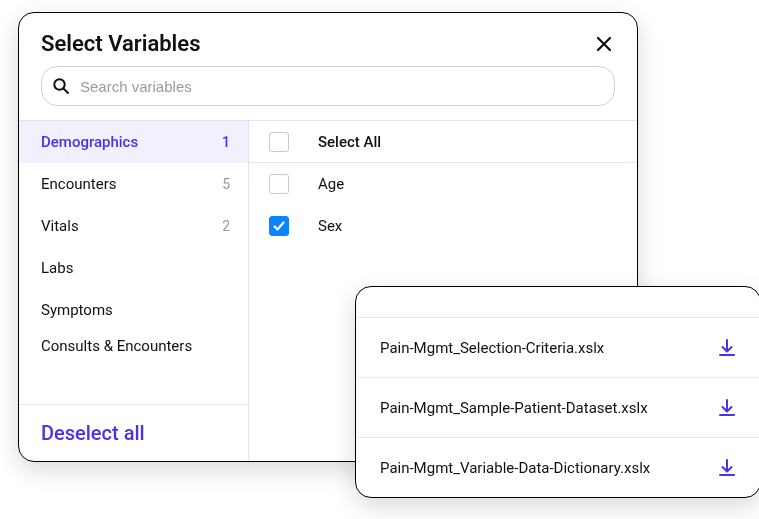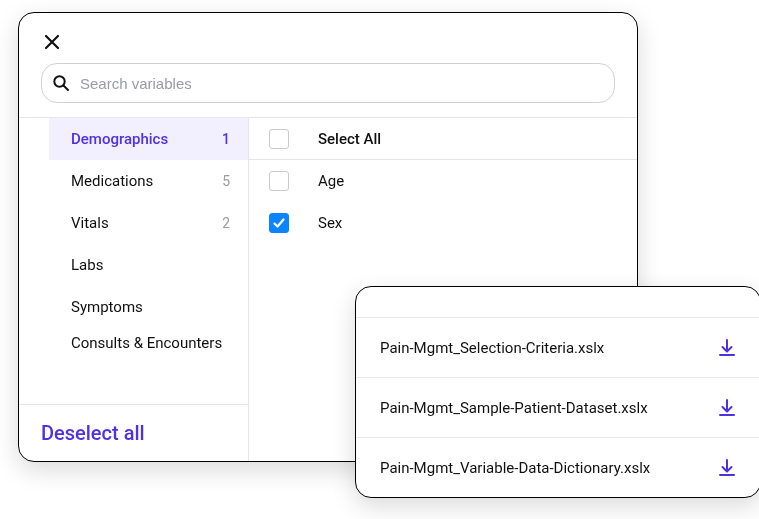--- a/index.html
+++ b/index.html
@@ -76,21 +76,20 @@
     width: 230px;
     border-right: 1px solid #e4e4ec;
     border-top: 1px solid #e4e4ec;
     display: flex;
     flex-direction: column;
     overflow: hidden;
   }
   .sidebar-list {
     flex: 1;
     overflow: hidden;
-    padding-left: 30px;
   }
   .sidebar-item {
     display: flex;
     align-items: center;
     justify-content: space-between;
     height: 42px;
     padding: 0 18px 0 22px;
     font-size: 15px;
     color: #111;
     cursor: pointer;
@@ -172,20 +171,21 @@
     align-items: center;
     justify-content: center;
   }
   svg { display: block; }
 </style>
 </head>
 <body>
 
 <div class="card select-card">
   <div class="select-header">
+    <div class="select-title">Select Variables</div>
     <div class="close-btn">
       <svg width="16" height="16" viewBox="0 0 16 16">
           <path d="M2 2 L14 14 M14 2 L2 14" stroke="currentColor" stroke-width="2.2" stroke-linecap="round"></path>
         </svg>
     </div>
   </div>
   <div class="search-wrap">
     <div class="search-box">
       <svg width="18" height="18" viewBox="0 0 18 18">
           <circle cx="7.5" cy="7.5" r="5.2" stroke="#111" stroke-width="2" fill="none"></circle>
@@ -195,21 +195,21 @@
     </div>
   </div>
   <div class="content-row">
     <div class="sidebar">
       <div class="sidebar-list" id="category-list">
           <div class="sidebar-item active">
             <span>Demographics</span>
             <span class="count">1</span>
           </div>
           <div class="sidebar-item">
-            <span>Medications</span>
+            <span>Encounters</span>
             <span class="count">5</span>
           </div>
           <div class="sidebar-item">
             <span>Vitals</span>
             <span class="count">2</span>
           </div>
           <div class="sidebar-item">
             <span>Labs</span>
           </div>
           <div class="sidebar-item">

